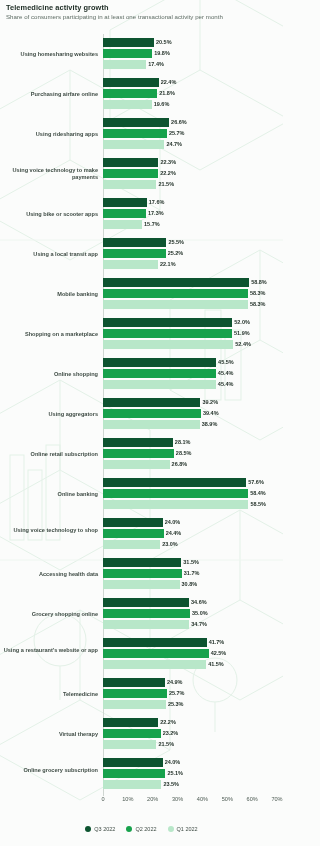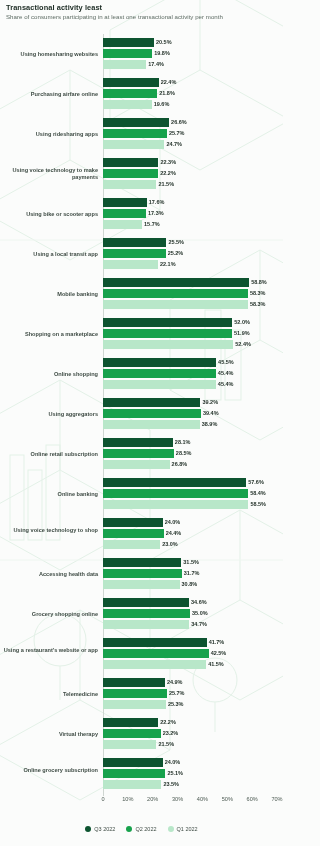--- a/index.html
+++ b/index.html
@@ -104,21 +104,21 @@
       <circle cx="215" cy="680" r="22"></circle>
       <path d="M215 702 L215 732"></path>
       <path d="M0 240 L283 240" stroke="#eef6f0"></path>
       <path d="M0 560 L283 560" stroke="#eef6f0"></path>
     </g>
   </svg>
 </div>
 
 <div id="chart-root">
 
-  <div id="chart-title">Transactional activity least</div>
+  <div id="chart-title">Telemedicine activity growth</div>
   <div id="chart-subtitle">Share of consumers participating in at least one transactional activity per month</div>
 
   <div id="plot">
     <div id="axis-line"></div>
     <div id="groups">
         <div class="group" style="top: 4px; height: 31px;">
           <div class="cat-label" style="top: 12.7px;">Using homesharing websites</div>
           <div class="bar-row" style="top: 0px; width: 214px;">
             <div class="bar q3" style="width: 50.9571px; background: rgb(13, 84, 48);"></div>
             <div class="bar-val" style="left: 52.9571px;">20.5%</div>

